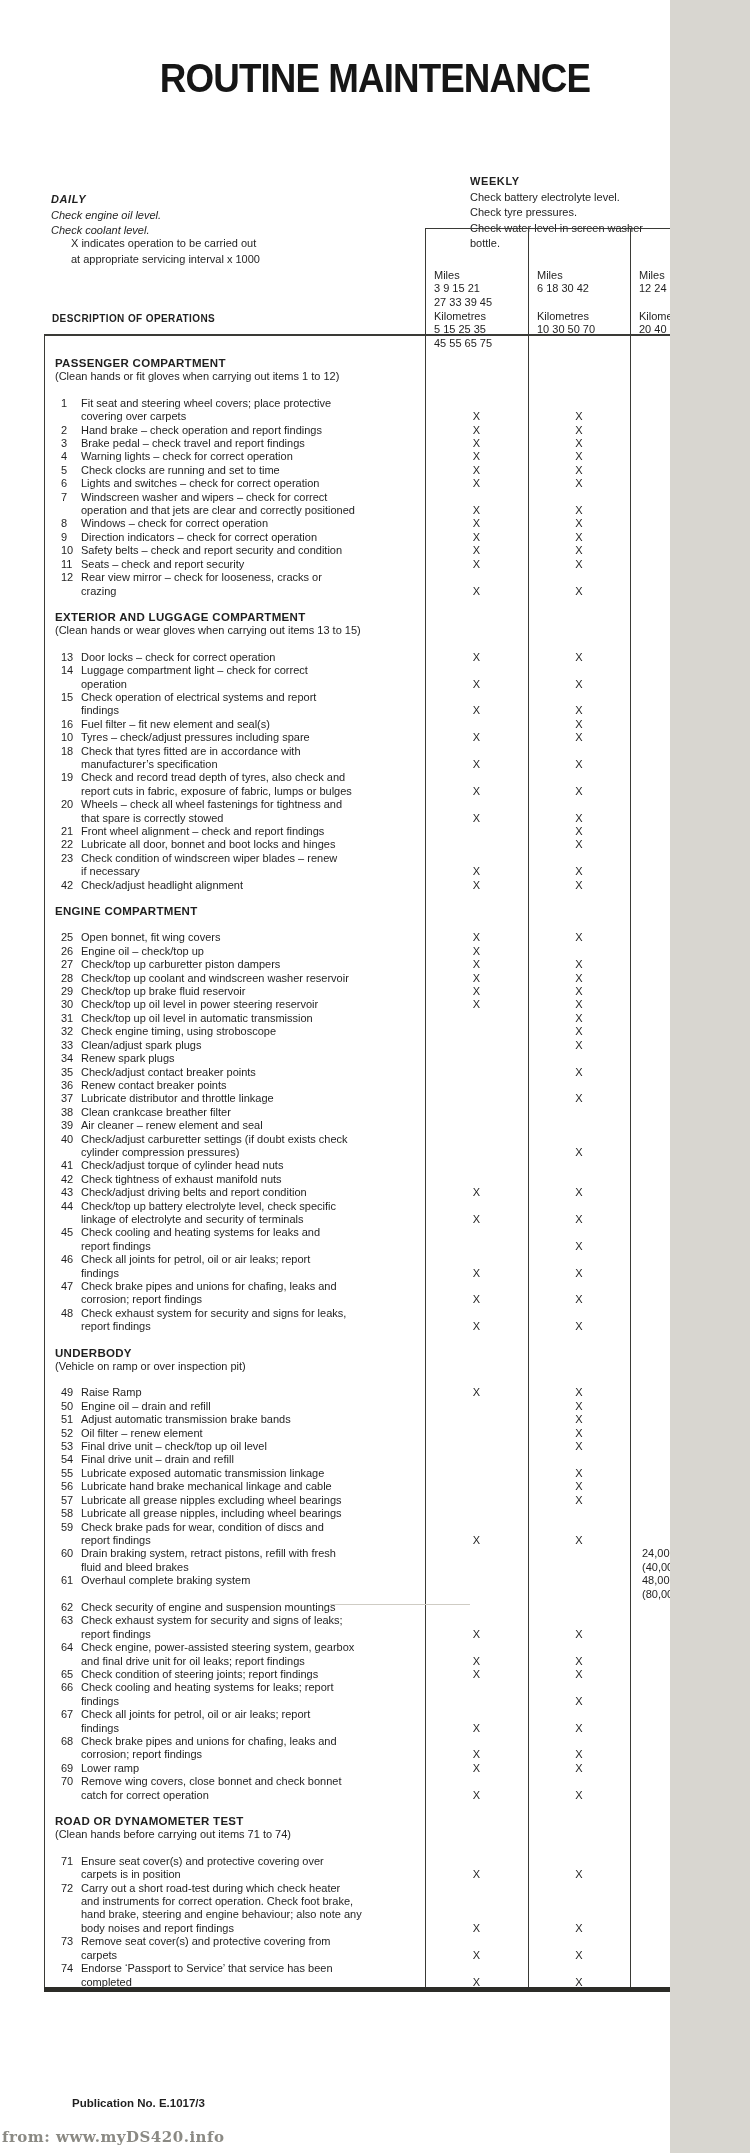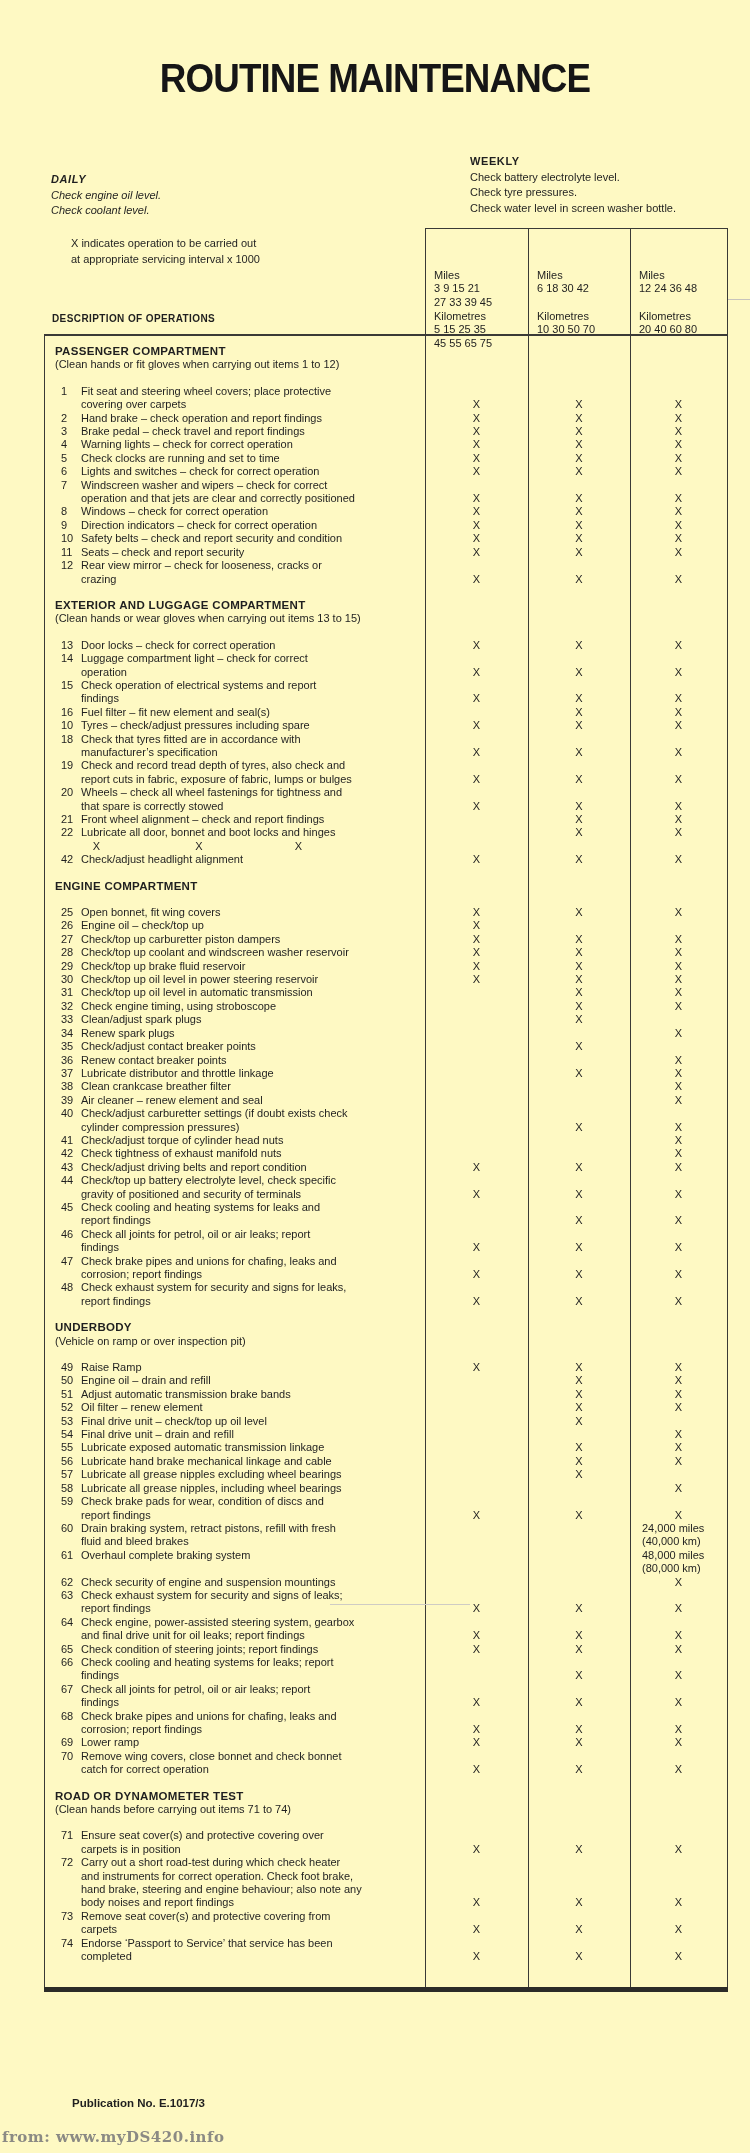--- a/index.html
+++ b/index.html
@@ -1,28 +1,28 @@
 <!DOCTYPE html>
 <html><head>
 <meta charset="utf-8">
 <style>
   html,body{margin:0;padding:0;}
   body{background:#d8d6d0;font-family:"Liberation Sans",sans-serif;}
   .page{
-    position:relative;width:750px;height:2153px;margin:0;
-    background:#fef9c3;color:#1f1f1f;overflow:hidden;
+    position:relative;width:670px;height:2153px;margin:0;
+    background:#ffffff;color:#1f1f1f;overflow:hidden;
   }
   .page-title{
     position:absolute;top:56px;left:0;width:750px;text-align:center;
     font-size:40px;font-weight:700;letter-spacing:-1px;
     transform:scaleX(.92);transform-origin:center;
     color:#161616;white-space:nowrap;
   }
   .info-block{position:absolute;font-size:11px;line-height:15.5px;}
-  .info-heading{font-weight:700;letter-spacing:.6px;}
+  .info-heading{font-weight:700;letter-spacing:.6px;margin-top:20px;}
   .daily{left:51px;top:172px;font-style:italic;}
   .weekly{left:470px;top:154px;}
   .legend{left:51px;top:236px;white-space:pre-line;font-size:11px;line-height:15.5px;position:absolute;margin-left:20px;}
   .desc-header{
     position:absolute;left:52px;top:313px;
     font-size:10px;font-weight:700;letter-spacing:.4px;
   }
   
   .table-wrap{position:absolute;left:44px;top:228px;width:684px;height:1764px;}
   .tline{position:absolute;background:#3a3a36;}
@@ -41,21 +41,21 @@
   .hc3{left:586px;width:97px;}
   .miles-block{height:41px;white-space:pre-line;margin-top:34px;}
   .km-block{white-space:pre-line;}
   .body-content{
     position:absolute;left:1px;top:108px;width:682px;height:1654px;
     padding-top:9px;box-sizing:border-box;overflow:hidden;
     font-size:11px;line-height:13.4px;
   }
   .section{margin:0;}
   .section + .section{margin-top:13px;}
-  .sec-head{margin:0 0 13px 10px;}
+  .sec-head{margin:12px 0 13px 10px;}
   .sec-heading{font-weight:700;font-size:11.5px;letter-spacing:.3px;}
   .sec-note{font-size:11px;}
   .item-row{display:flex;align-items:flex-end;}
   .item-row.align-top{align-items:flex-start;}
   .cell-desc{width:380px;box-sizing:border-box;display:flex;padding-left:16px;}
   .item-num{width:20px;flex:0 0 20px;text-align:left;}
   .item-text{flex:1;white-space:pre-line;padding-right:6px;}
   .mark{box-sizing:border-box;text-align:center;white-space:pre-line;}
   .m1{width:103px;}
   .m2{width:102px;}
@@ -336,20 +336,25 @@
           <div class="item-row">
             <div class="cell-desc">
               <div class="item-num">22</div>
               <div class="item-text">Lubricate all door, bonnet and boot locks and hinges</div>
             </div>
             <div class="mark m1"></div>
             <div class="mark m2">X</div>
             <div class="mark m3">X</div>
           </div>
           <div class="item-row">
+            <div class="cell-desc">
+              <div class="item-num">23</div>
+              <div class="item-text">Check condition of windscreen wiper blades – renew
+if necessary</div>
+            </div>
             <div class="mark m1">X</div>
             <div class="mark m2">X</div>
             <div class="mark m3">X</div>
           </div>
           <div class="item-row">
             <div class="cell-desc">
               <div class="item-num">42</div>
               <div class="item-text">Check/adjust headlight alignment</div>
             </div>
             <div class="mark m1">X</div>
@@ -530,21 +535,21 @@
               <div class="item-text">Check/adjust driving belts and report condition</div>
             </div>
             <div class="mark m1">X</div>
             <div class="mark m2">X</div>
             <div class="mark m3">X</div>
           </div>
           <div class="item-row">
             <div class="cell-desc">
               <div class="item-num">44</div>
               <div class="item-text">Check/top up battery electrolyte level, check specific
-gravity of positioned and security of terminals</div>
+linkage of electrolyte and security of terminals</div>
             </div>
             <div class="mark m1">X</div>
             <div class="mark m2">X</div>
             <div class="mark m3">X</div>
           </div>
           <div class="item-row">
             <div class="cell-desc">
               <div class="item-num">45</div>
               <div class="item-text">Check cooling and heating systems for leaks and
 report findings</div>

